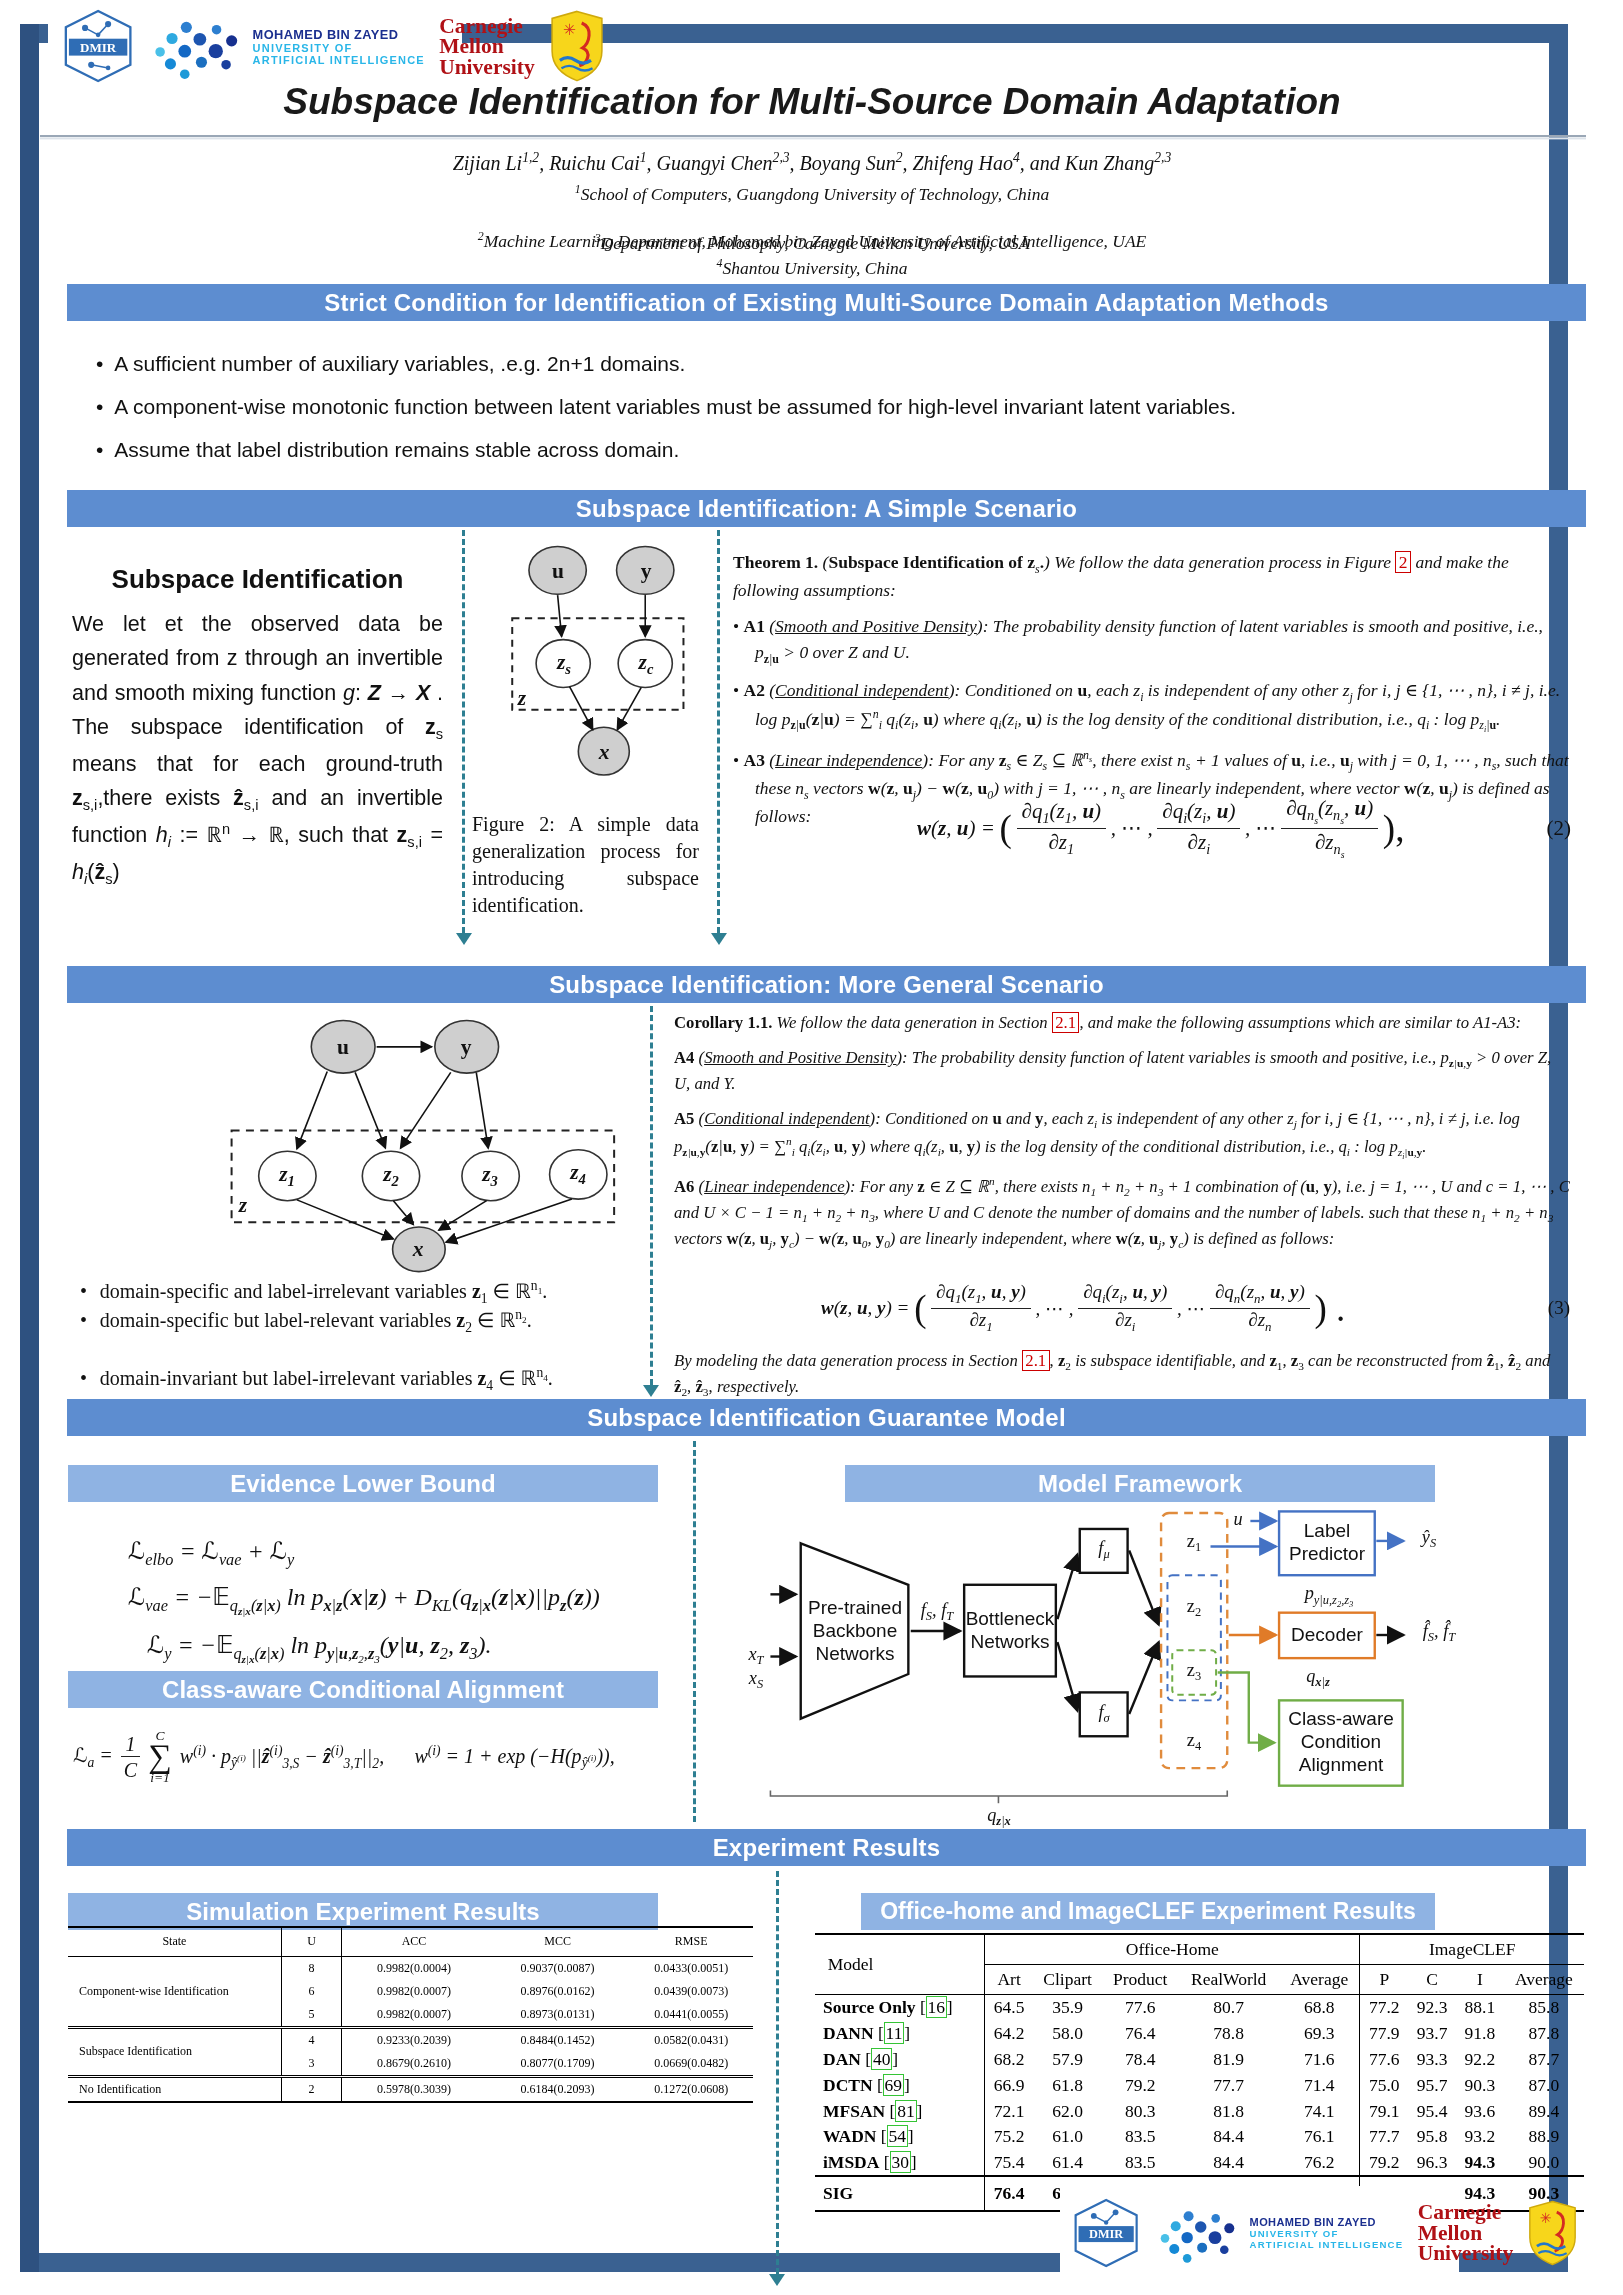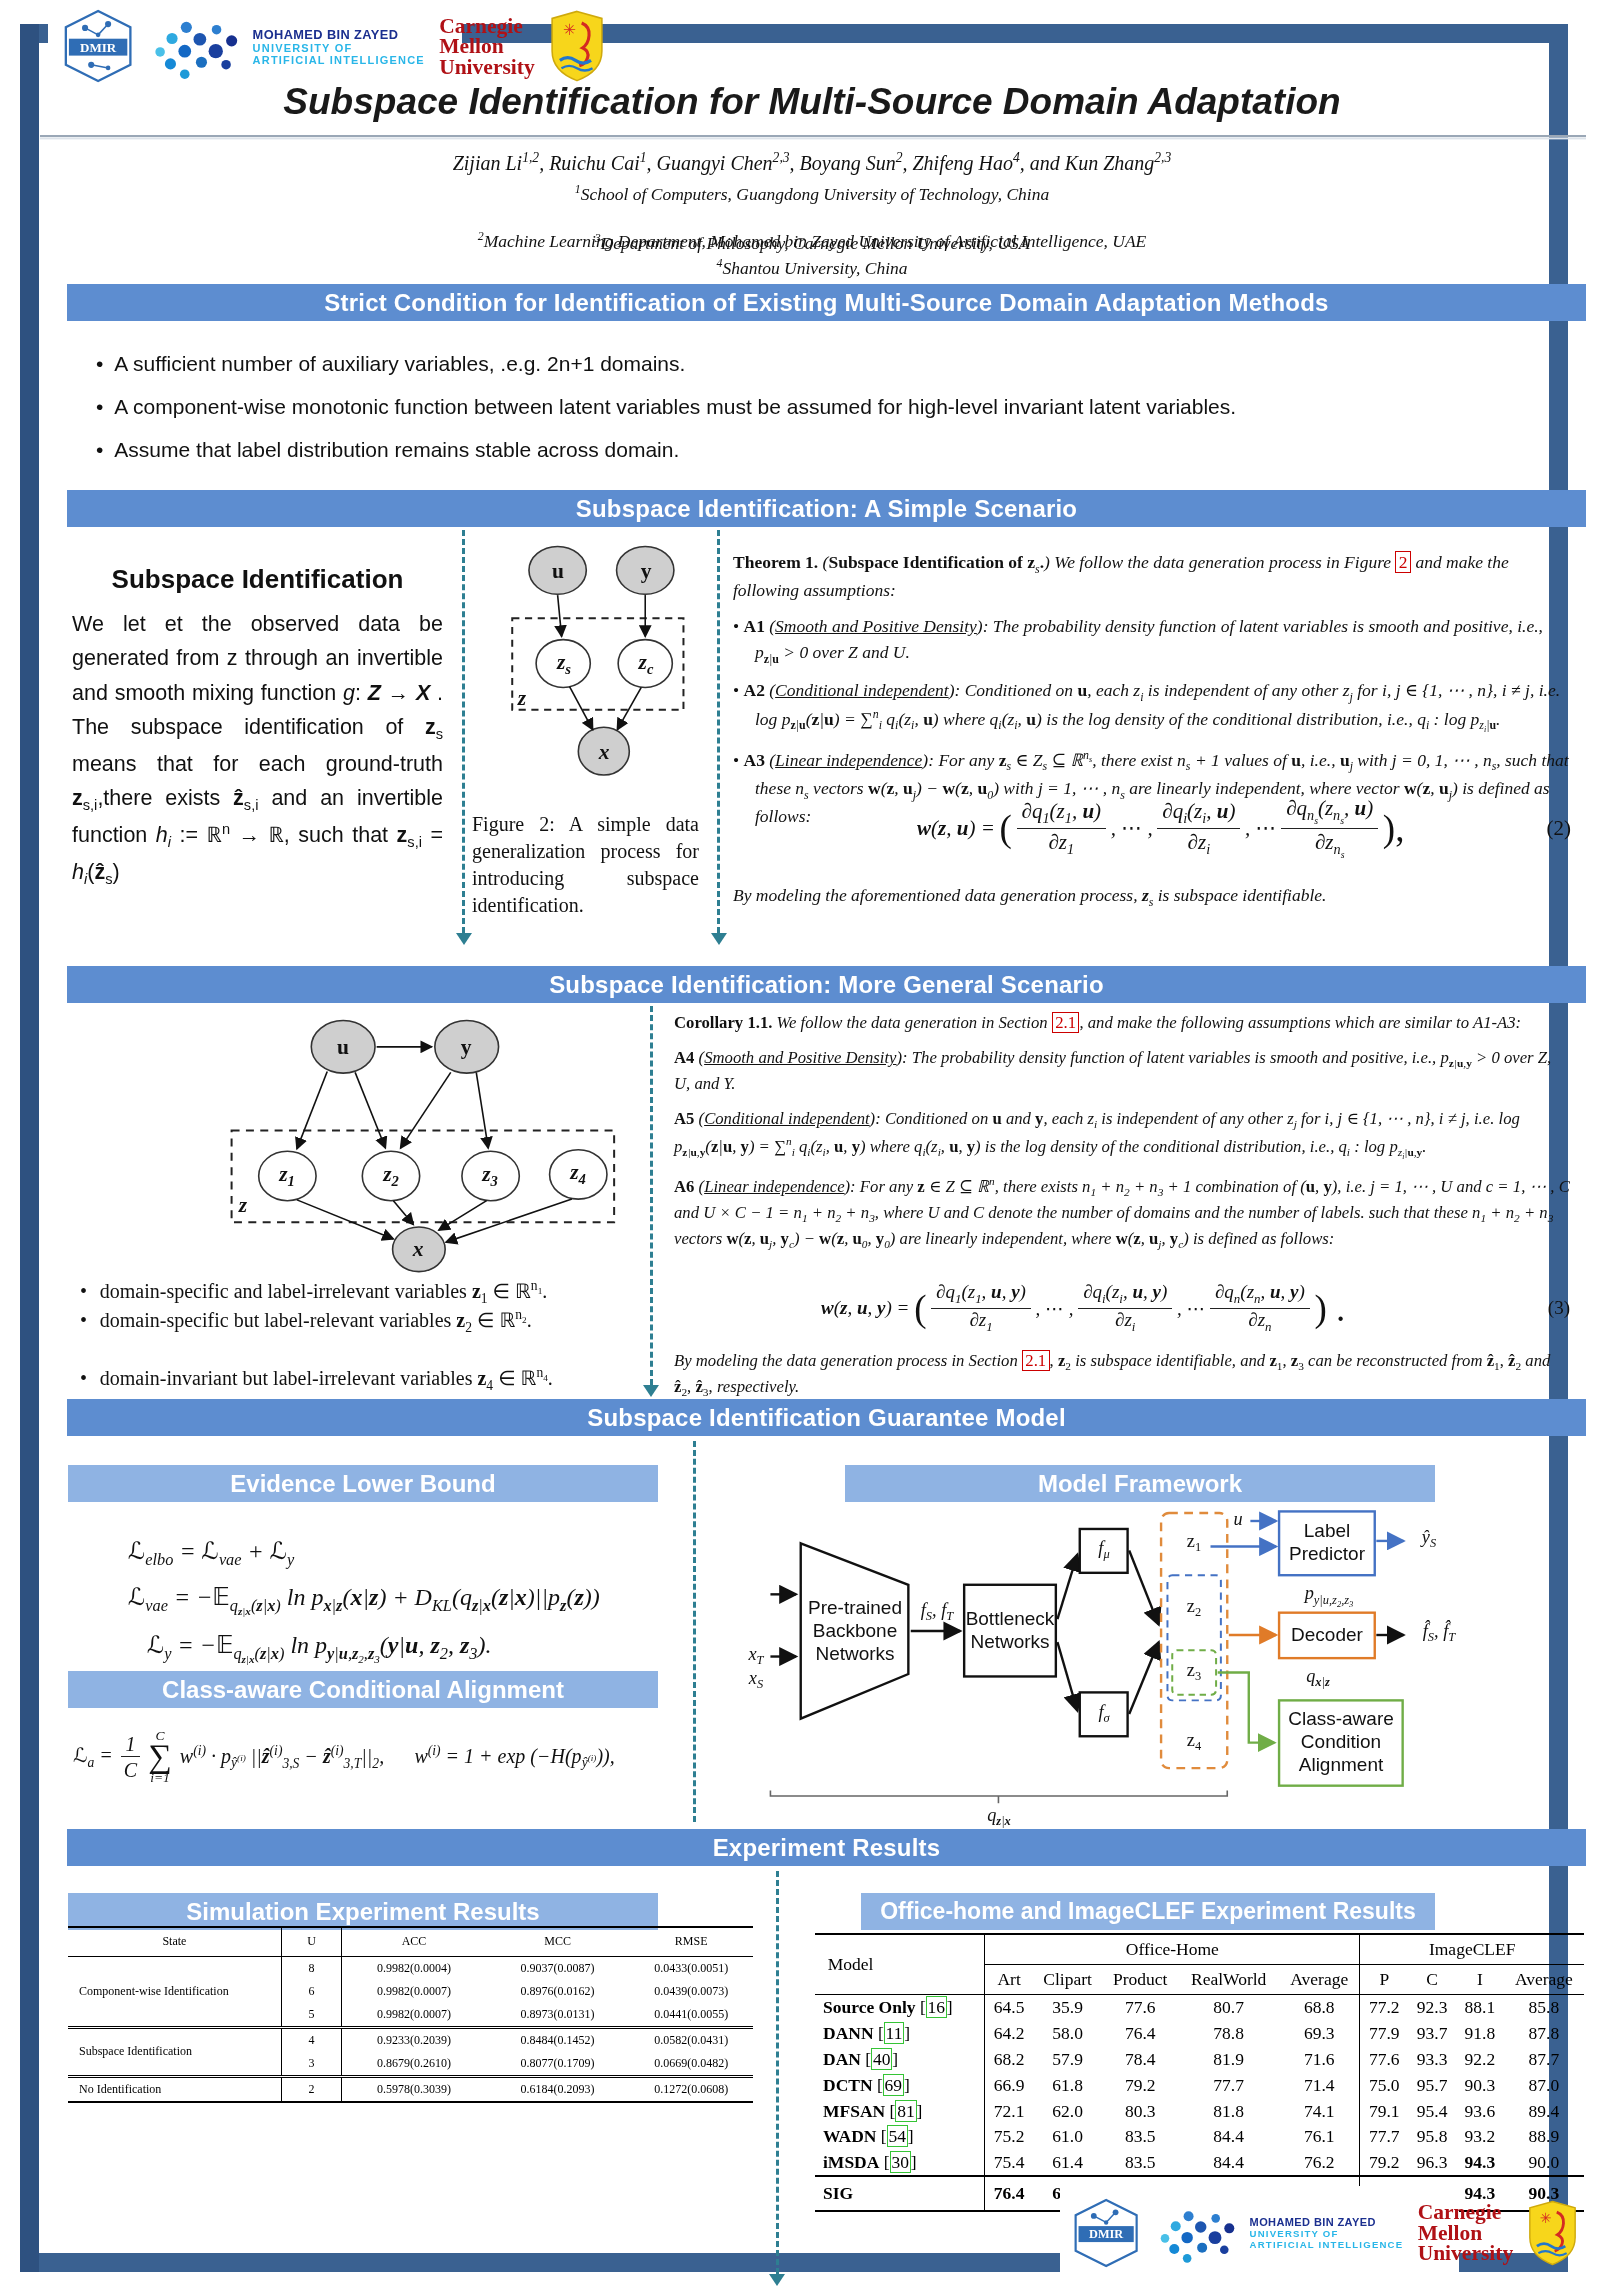--- a/index.html
+++ b/index.html
@@ -211,21 +211,20 @@
         <span class="den">∂z<sub>i</sub></span>
       </span>
     <span>, ⋯</span>
     <span class="frac">
         <span class="num">∂q<sub>n<sub>s</sub></sub>(z<sub>n<sub>s</sub></sub>, <b>u</b>)</span>
         <span class="den">∂z<sub>n<sub>s</sub></sub></span>
       </span>
     <span class="bp">),</span>
     <span class="eqtag">(2)</span>
   </div>
-  <div class="thm" style="left:733px;top:883px;width:837px;"><i>By modeling the aforementioned data generation process, <b>z</b><sub>s</sub> is subspace identifiable.</i></div>
 
   <div class="banner" style="top:966px;">Subspace Identification: More General Scenario</div>
 
   <svg style="position:absolute;left:108px;top:1011px;" width="558" height="263" viewBox="0 0 700 330">
     <defs>
       <marker id="ab2" markerWidth="9" markerHeight="8" refX="7" refY="4" orient="auto">
           <path d="M0,0 L8,4 L0,8 Z" fill="#111"></path>
         </marker>
     </defs>
     <rect x="155" y="150" width="480" height="115" fill="none" stroke="#222" stroke-width="2.5" stroke-dasharray="10 8"></rect>

